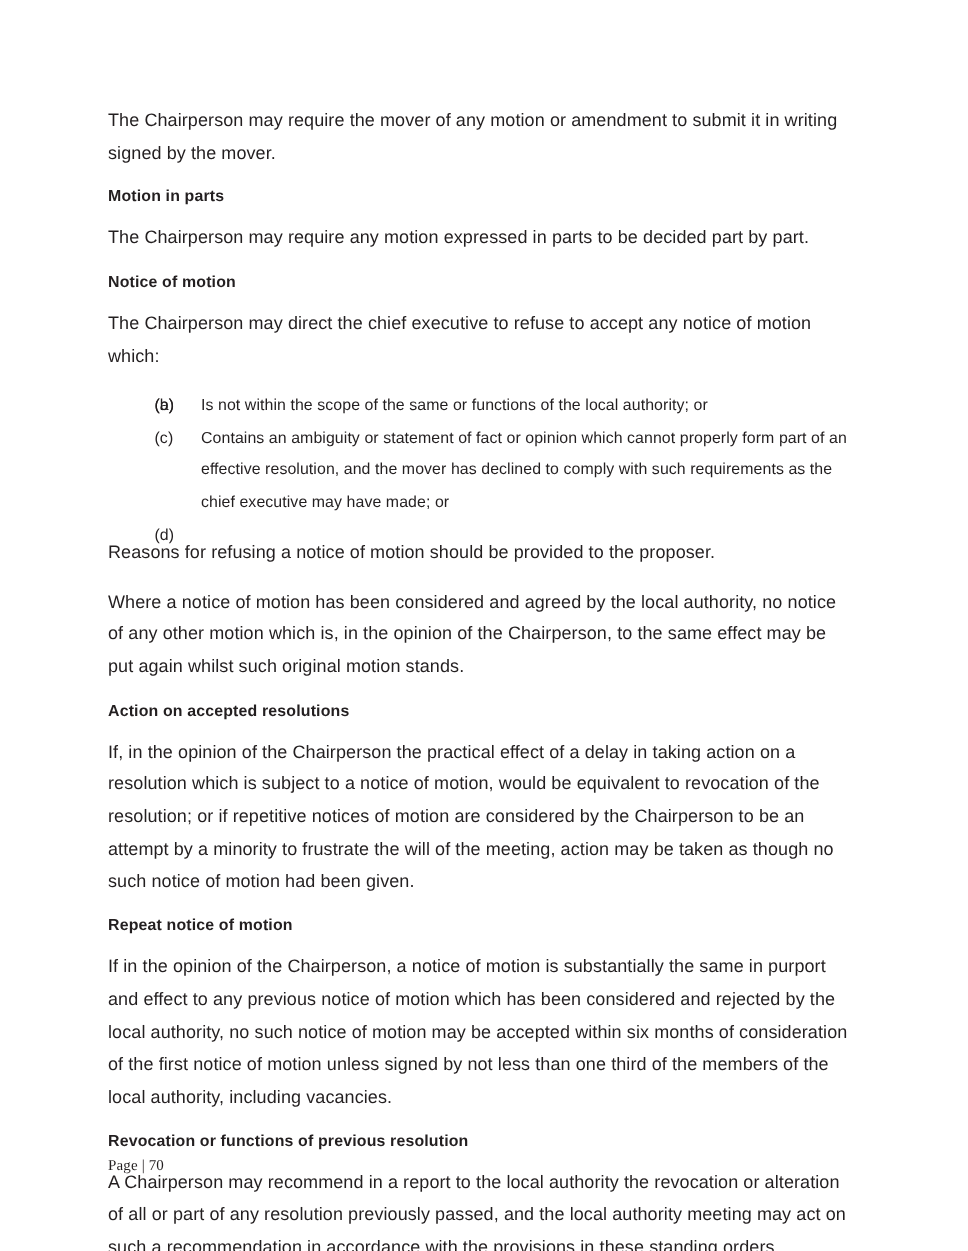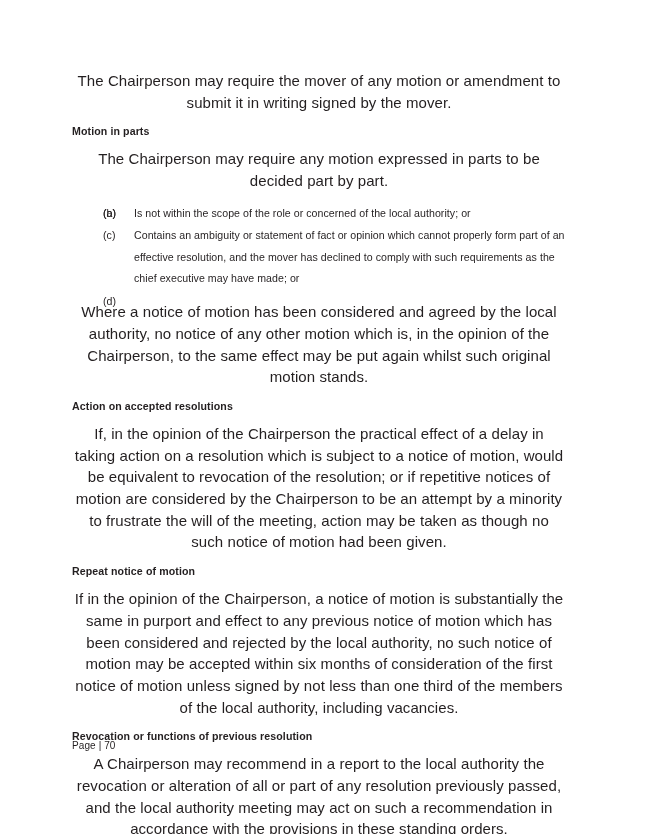--- a/index.html
+++ b/index.html
@@ -35,25 +35,25 @@
     font-size: 10.6px;
     font-weight: bold;
     line-height: 15px;
     margin: 0 0 9px 0;
     letter-spacing: 0.01em;
     color: #231f20;
   }
   .block + h2.heading {
   }
   p.para {
-    font-size: 15px;
+    font-size: 12px;
     font-weight: normal;
     line-height: 21.7px;
     margin: 0 0 11px 0;
-    text-align: center;
+    text-align: left;
     color: #231f20;
     letter-spacing: 0.005em;
   }
   ol.alpha-list {
     list-style: none;
     margin: 0 0 11px 0;
     padding: 0;
   }
   ol.alpha-list li {
     position: relative;
@@ -68,60 +68,64 @@
     position: absolute;
     left: 31px;
     top: 0;
     width: 26px;
     font-size: 10.6px;
     line-height: 21.7px;
   }
   .footer {
     position: absolute;
     left: 72px;
-    top: 738px;
+    top: 770px;
     width: 494px;
     font-size: 10px;
     line-height: 16px;
     color: #231f20;
     letter-spacing: 0.01em;
+    font-family: Liberation Serif, serif;
   }
 </style>
 </head>
 <body>
 
 <div class="page">
   <div class="content">
 
     <div class="block">
       <p class="para">The Chairperson may require the mover of any motion or amendment to submit it in writing signed by the mover.</p>
     </div>
 
     <h2 class="heading">Motion in parts</h2>
     <div class="block">
       <p class="para">The Chairperson may require any motion expressed in parts to be decided part by part.</p>
     </div>
 
+    <h2 class="heading">Notice of motion</h2>
     <div class="block">
+      <p class="para">The Chairperson may direct the chief executive to refuse to accept any notice of motion which:</p>
       <ol class="alpha-list">
         <li>
           <span class="marker">(a)</span>
         </li>
         <li>
           <span class="marker">(b)</span>
-          <span>Is not within the scope of the role or concerned of the local authority; or</span>
+          <span>Is not within the scope of the same or functions of the local authority; or</span>
         </li>
         <li>
           <span class="marker">(c)</span>
           <span>Contains an ambiguity or statement of fact or opinion which cannot properly form part of an effective resolution, and the mover has declined to comply with such requirements as the chief executive may have made; or</span>
         </li>
         <li>
           <span class="marker">(d)</span>
         </li>
       </ol>
+      <p class="para">Reasons for refusing a notice of motion should be provided to the proposer.</p>
       <p class="para">Where a notice of motion has been considered and agreed by the local authority, no notice of any other motion which is, in the opinion of the Chairperson, to the same effect may be put again whilst such original motion stands.</p>
     </div>
 
     <h2 class="heading">Action on accepted resolutions</h2>
     <div class="block">
       <p class="para">If, in the opinion of the Chairperson the practical effect of a delay in taking action on a resolution which is subject to a notice of motion, would be equivalent to revocation of the resolution; or if repetitive notices of motion are considered by the Chairperson to be an attempt by a minority to frustrate the will of the meeting, action may be taken as though no such notice of motion had been given.</p>
     </div>
 
     <h2 class="heading">Repeat notice of motion</h2>
     <div class="block">

